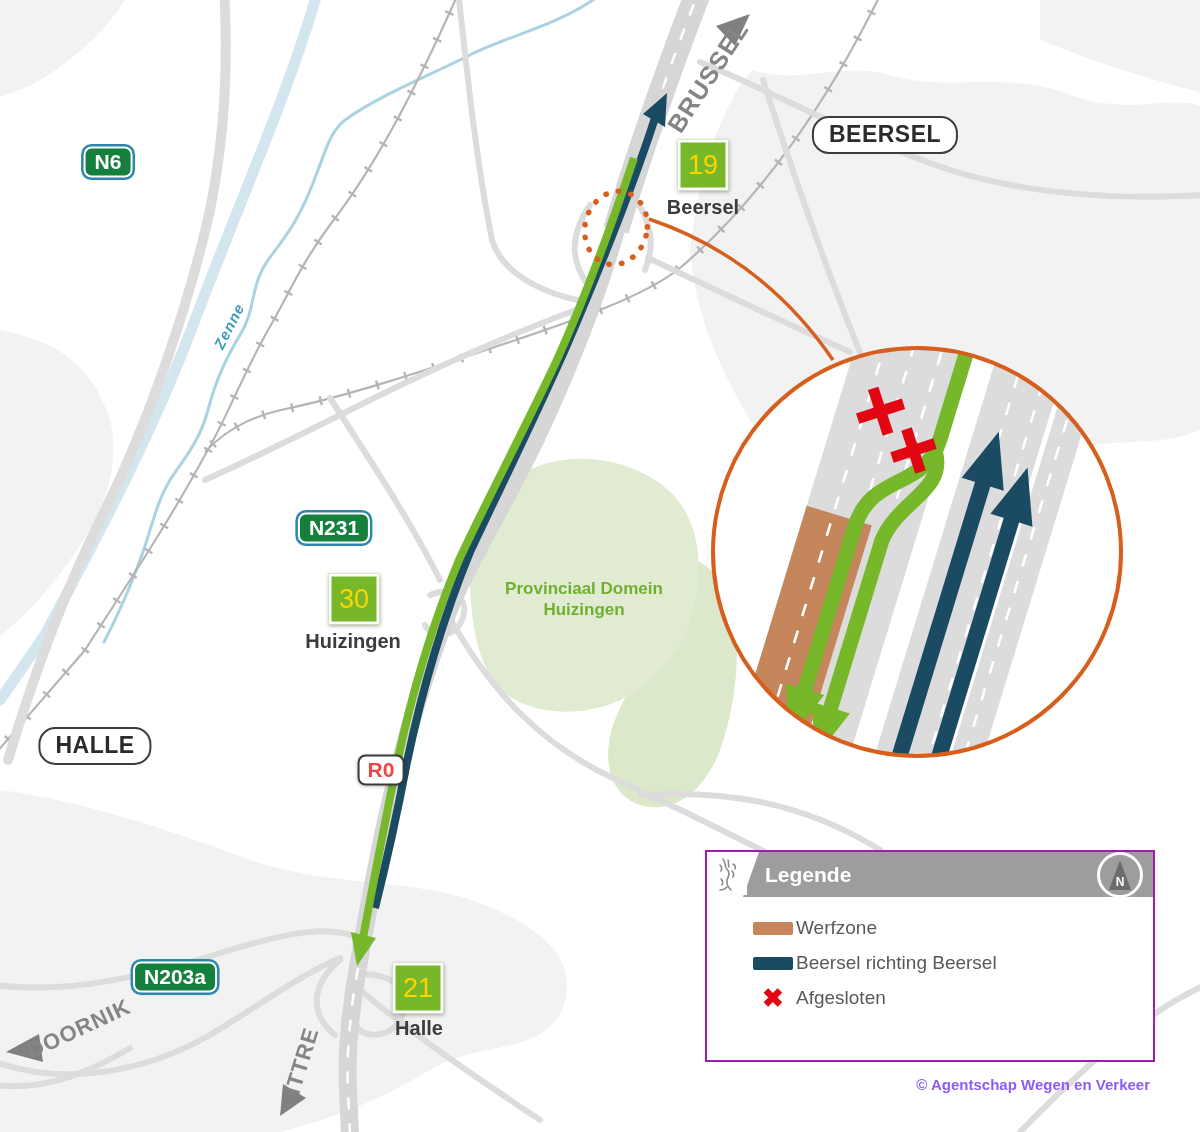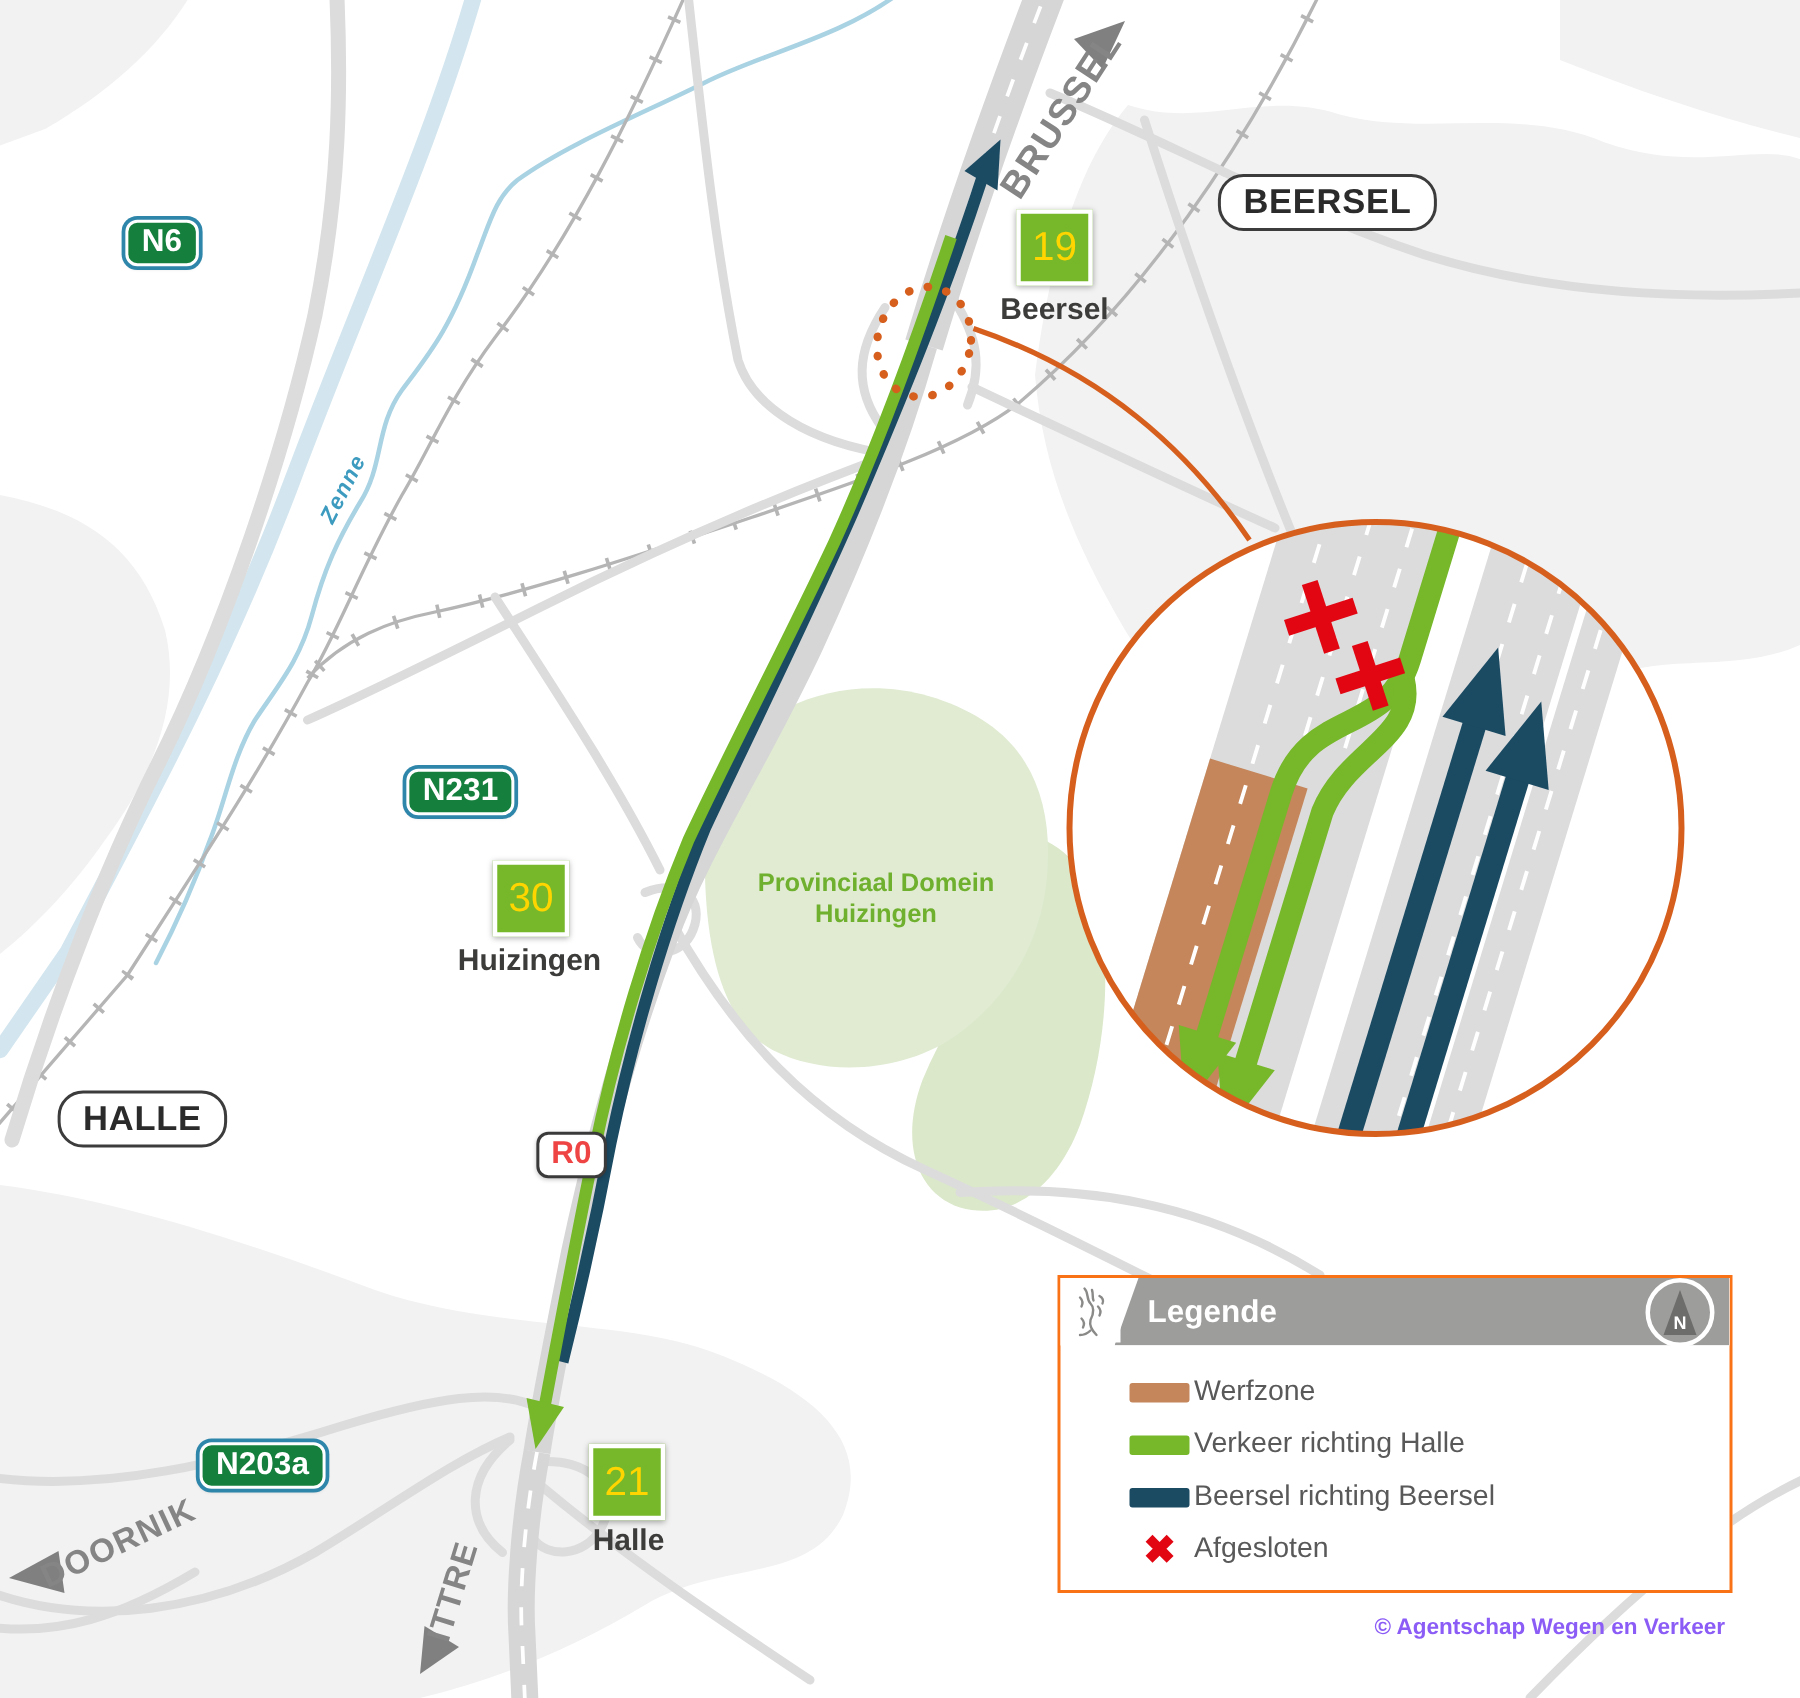--- a/index.html
+++ b/index.html
@@ -26,21 +26,21 @@
   .exit-name{color:#3c3c3b;font-weight:bold;font-size:20px;}
   .dir-lbl{color:#858585;font-weight:bold;font-size:25px;letter-spacing:1px;}
   .river-lbl{color:#3d9bc0;font-weight:bold;font-style:italic;font-size:15px;letter-spacing:1px;}
   .area-lbl{color:#70b02f;font-weight:bold;font-size:17px;
     text-align:center;line-height:1.25;}
   .copyright{position:absolute;color:#8b5cf6;font-weight:bold;font-size:15px;
     width:460px;text-align:right;}
 
   
   .legend{position:absolute;left:705px;top:850px;width:450px;height:212px;background:#fff;
-    border:2px solid #f97316;box-sizing:border-box;}
+    border:2px solid #a21caf;box-sizing:border-box;}
   .legend-header{position:relative;height:45px;background:#fff;}
   .legend-band{position:absolute;left:36px;top:0;right:0;height:45px;background:#9d9d9c;
     clip-path:polygon(16px 0,100% 0,100% 100%,0 100%);display:flex;align-items:center;}
   .legend-title{color:#fff;font-weight:bold;font-size:21px;margin-left:22px;}
   .lion-box{position:absolute;left:2px;top:2px;width:38px;height:41px;background:#fff;
     display:flex;align-items:center;justify-content:center;}
   .legend-items{padding:20px 0 0 46px;}
   .legend-row{display:flex;align-items:center;height:22px;margin-bottom:13px;}
   .swatch{width:40px;height:13px;border-radius:2px;flex:0 0 auto;}
   .swatch-x{width:40px;text-align:center;font-size:26px;font-weight:bold;line-height:22px;flex:0 0 auto;}
@@ -194,21 +194,21 @@
     </g>
     <circle cx="917" cy="552" r="204" fill="none" stroke="#d65f1e" stroke-width="4"></circle>
   </g>
 
   <polygon fill="#808080" points="750,14 735,46 716,26"></polygon>
   <polygon fill="#808080" points="6,1052 39,1034 43,1062"></polygon>
   <polygon fill="#808080" points="280,1116 283,1084 306,1098"></polygon>
 </svg>
 
 <div class="lbl badge-route" style="left:108px;top:162px;">N6</div>
-<div class="lbl badge-route" style="left:307px;top:528px;">N231</div>
+<div class="lbl badge-route" style="left:334px;top:528px;">N231</div>
 <div class="lbl badge-route" style="left:175px;top:977px;">N203a</div>
 <div class="lbl badge-ring" style="left:381px;top:770px;">R0</div>
 
 <div class="lbl pill-town" style="left:885px;top:135px;">BEERSEL</div>
 <div class="lbl pill-town" style="left:95px;top:746px;">HALLE</div>
 
 <div class="lbl dir-lbl" style="left:708px;top:77px;transform:translate(-50%,-50%) rotate(-57deg);">BRUSSEL</div>
 <div class="lbl dir-lbl" style="left:79px;top:1029px;font-size:22px;transform:translate(-50%,-50%) rotate(-25deg);">DOORNIK</div>
 <div class="lbl dir-lbl" style="left:302px;top:1061px;font-size:22px;transform:translate(-50%,-50%) rotate(-73deg);">ITTRE</div>
 
@@ -246,24 +246,20 @@
       <div class="compass-tri"></div>
       <div class="compass-n">N</div>
     </div>
   </div>
   <div class="legend-items">
     <div class="legend-row">
       <div class="swatch" style="background-color: rgb(196, 134, 90);"></div>
       <div class="legend-label">Werfzone</div>
     </div>
     <div class="legend-row">
-      <div class="swatch" style="background-color: rgb(118, 184, 42);"></div>
-      <div class="legend-label">Verkeer richting Halle</div>
-    </div>
-    <div class="legend-row">
       <div class="swatch" style="background-color: rgb(27, 74, 99);"></div>
       <div class="legend-label">Beersel richting Beersel</div>
     </div>
     <div class="legend-row">
       <div class="swatch-x" style="color: rgb(226, 6, 19);">✖</div>
       <div class="legend-label">Afgesloten</div>
     </div>
   </div>
 </div>
 

